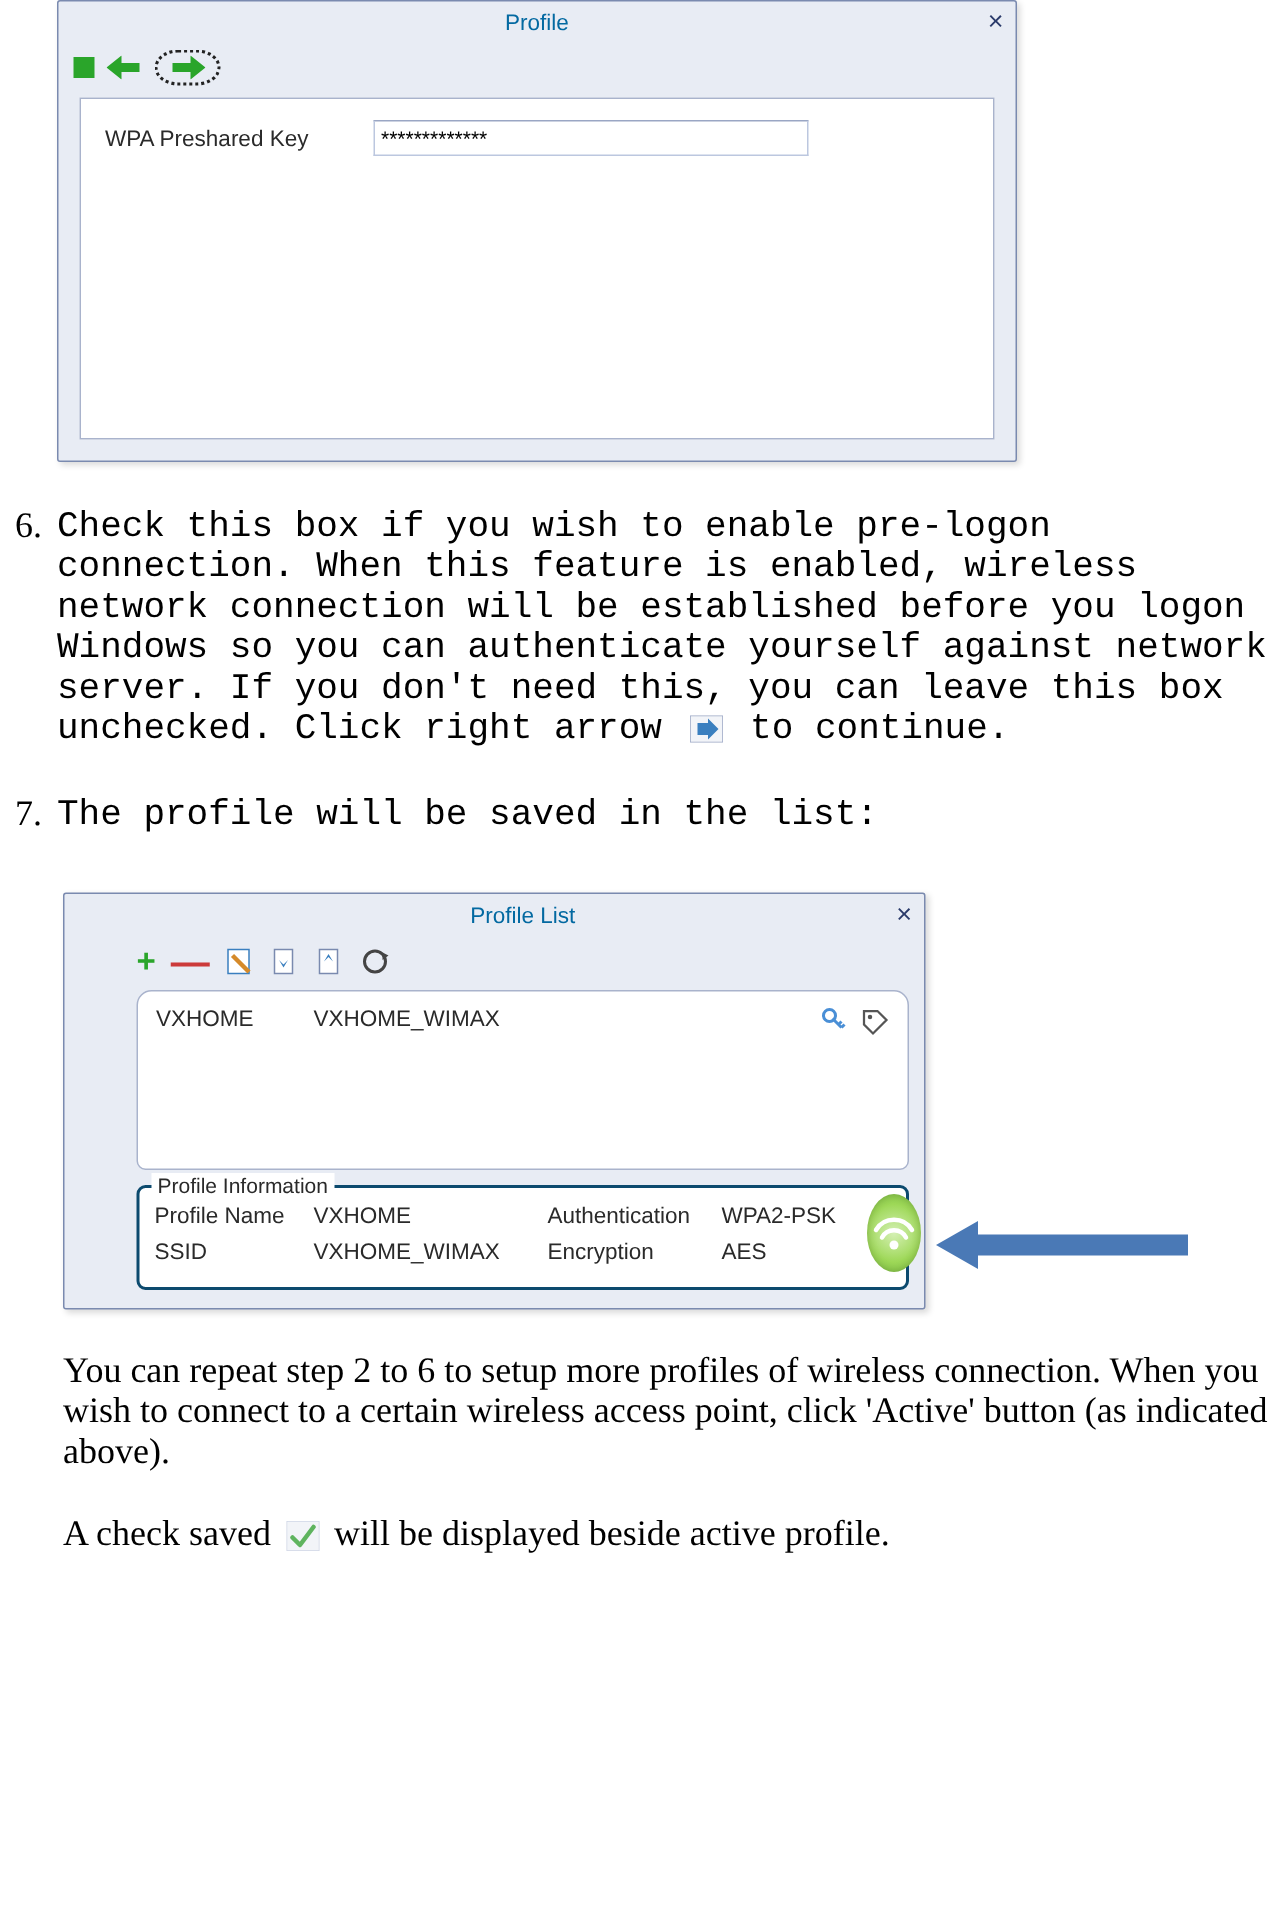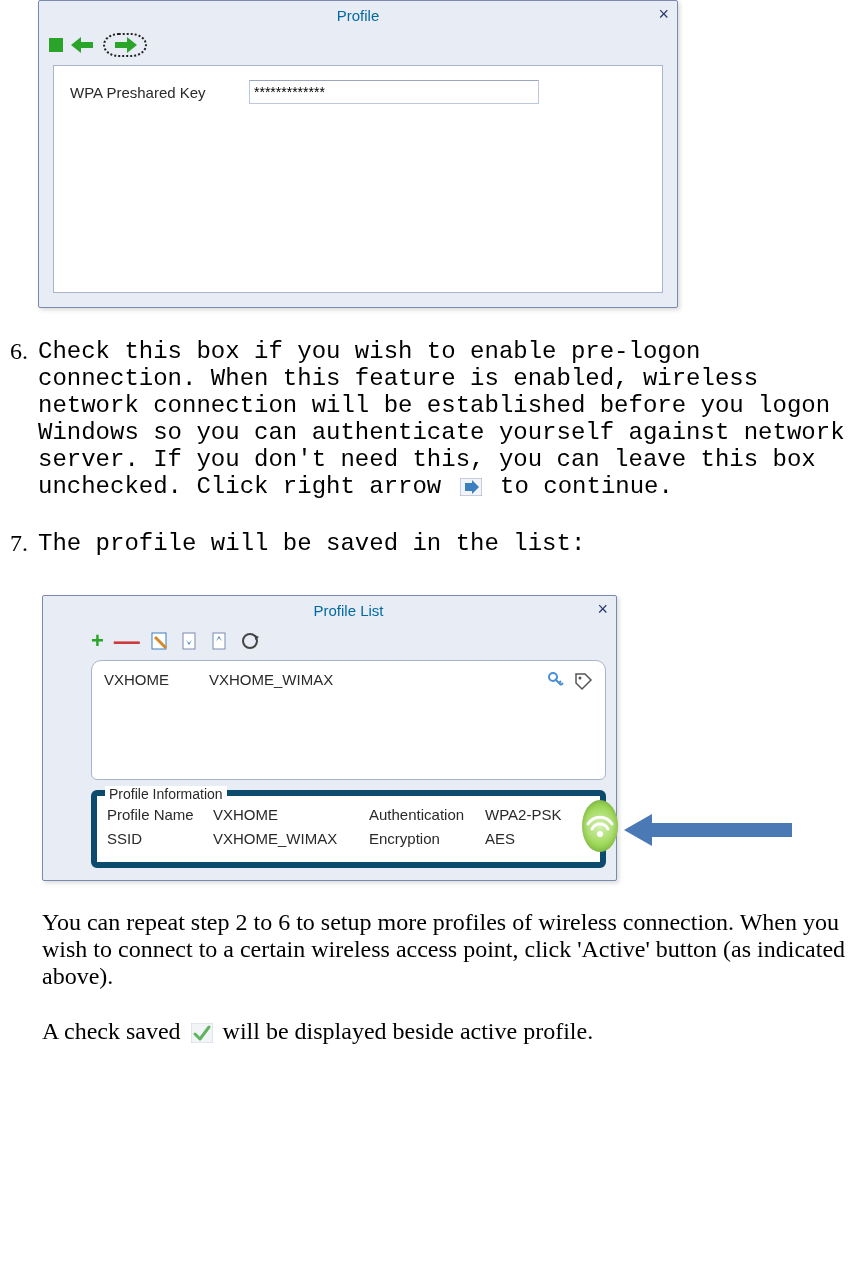--- a/index.html
+++ b/index.html
@@ -101,21 +101,21 @@
     border-radius: 10px 10px 6px 6px;
     padding: 10px 12px 8px 12px;
     min-height: 120px;
     position:relative;
   }
   .list-row { display:flex; align-items:center; gap: 40px; font-size:15px;}
   .list-icons { position:absolute; right:12px; top:10px; display:flex; gap:8px;}
   .info-box {
     margin: 0 10px 12px 10px;
     background:#fff;
-    border:6px solid #0c4a6e;
+    border:2px solid #0c4a6e;
     border-radius: 6px;
     padding: 4px 10px 10px 10px;
     position:relative;
     font-size:15px;
     display:flex;
     gap: 12px;
     align-items: stretch;
   }
   .info-legend {
     position:absolute;

